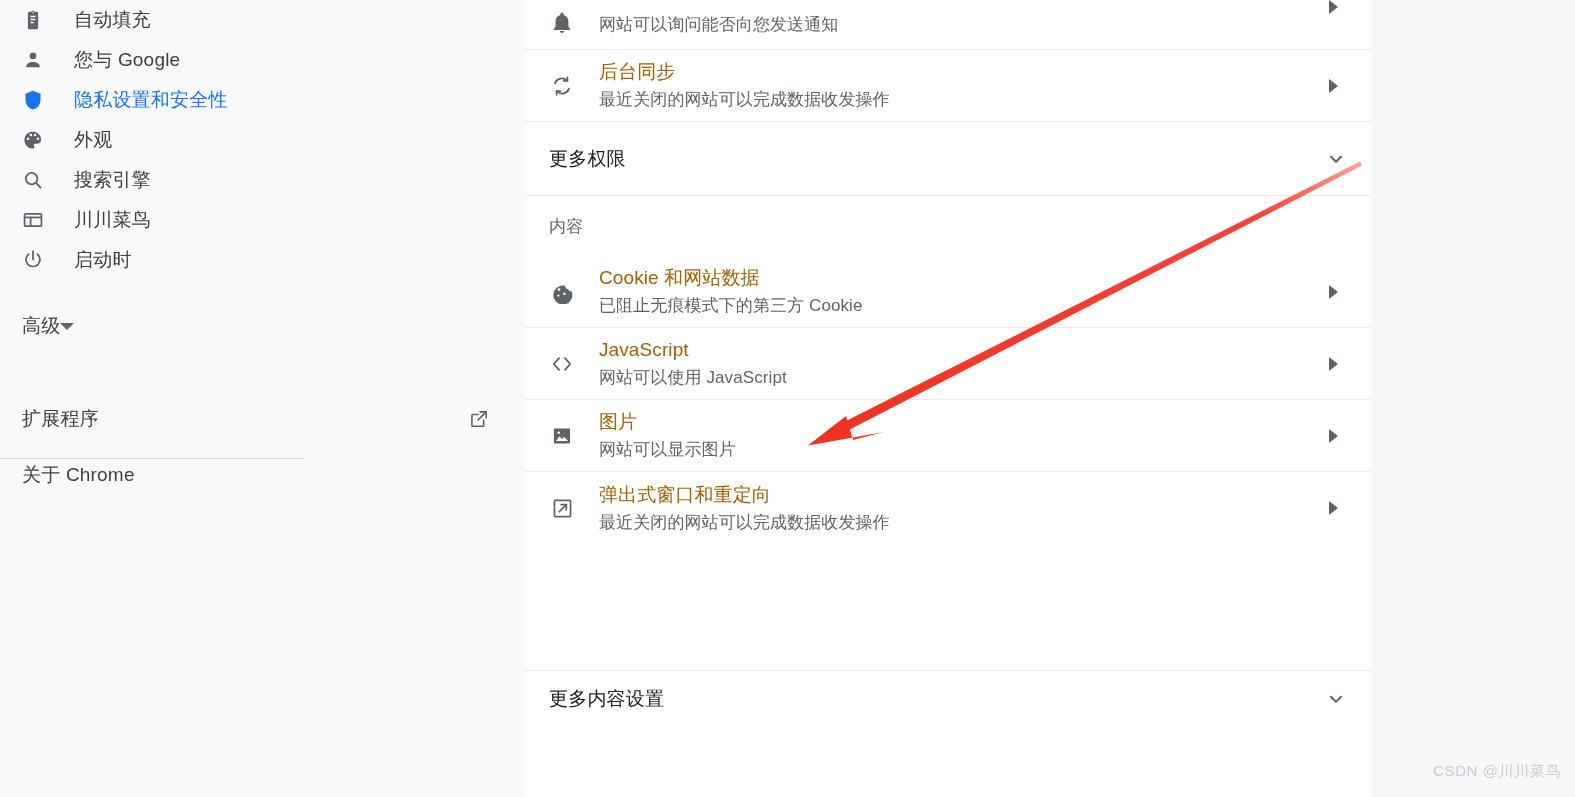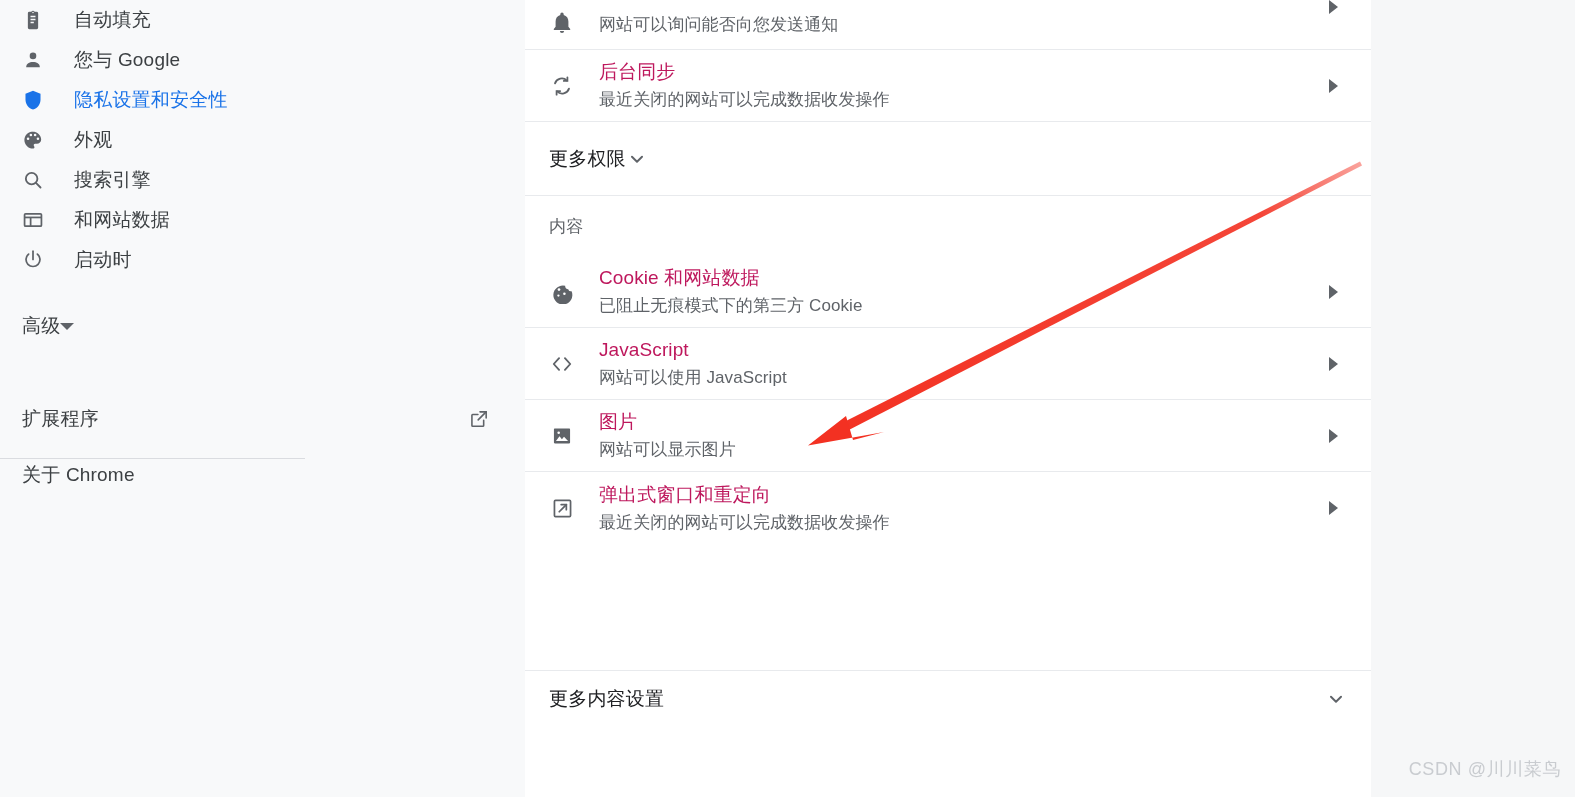--- a/index.html
+++ b/index.html
@@ -116,21 +116,21 @@
     width: 74px;
     display: flex;
     align-items: center;
     justify-content: center;
     color: #5f6368;
   }
   .row-icon svg { display: block; }
   .row-text { flex: 1 1 auto; padding-right: 20px; }
   .row-title {
     font-size: 19px;
-    color: #be185d;
+    color: #a16207;
     line-height: 28px;
     letter-spacing: .1px;
   }
   .row-sub {
     font-size: 17px;
     color: #5f6368;
     line-height: 26px;
     margin-top: 1px;
     letter-spacing: .1px;
   }
@@ -151,20 +151,21 @@
 
   .row.first-partial { min-height: 49px; align-items: flex-start; }
   .row.first-partial .row-icon { height: 49px; align-items: flex-end; padding-bottom: 14px;}
   .row.first-partial .row-text { padding-top: 11px; }
   .row.first-partial .row-arrow { height: 49px; align-items: flex-start; }
 
   .expand-row {
     position: relative;
     display: flex;
     align-items: center;
+    justify-content: space-between;
     height: 74px;
     padding: 0 24px 0 24px;
     cursor: pointer;
     border-bottom: 1px solid #e8eaed;
     background: #fff;
   }
   .expand-label {
     font-size: 19px;
     color: #202124;
     letter-spacing: .2px;
@@ -205,21 +206,21 @@
     left: 0; top: 0;
     width: 1575px; height: 797px;
     pointer-events: none;
   }
 
   
   #watermark {
     position: absolute;
     right: 14px;
     bottom: 16px;
-    font-size: 18px;
+    font-size: 15px;
     color: #c9ccd0;
     letter-spacing: .6px;
     white-space: nowrap;
   }
 </style>
 </head>
 <body>
 
 <div id="root">
 
@@ -273,21 +274,21 @@
     </div>
 
     <div class="nav-item">
       <span class="nav-icon">
         <svg width="22" height="22" viewBox="0 0 24 24" fill="none" stroke="currentColor" stroke-width="1.9">
           <rect x="2.8" y="5.2" width="18.4" height="13.6" rx="1.2"></rect>
           <line x1="2.8" y1="9.2" x2="21.2" y2="9.2"></line>
           <line x1="9.4" y1="9.2" x2="9.4" y2="18.8"></line>
         </svg>
       </span>
-      <span class="nav-label">和网站数据</span>
+      <span class="nav-label">川川菜鸟</span>
     </div>
 
     <div class="nav-item">
       <span class="nav-icon">
         <svg width="22" height="22" viewBox="0 0 24 24" fill="none" stroke="currentColor" stroke-width="1.9" stroke-linecap="round">
           <path d="M7.2 5.6a7.6 7.6 0 1 0 9.6 0"></path>
           <line x1="12" y1="2.4" x2="12" y2="11.4"></line>
         </svg>
       </span>
       <span class="nav-label">启动时</span>

